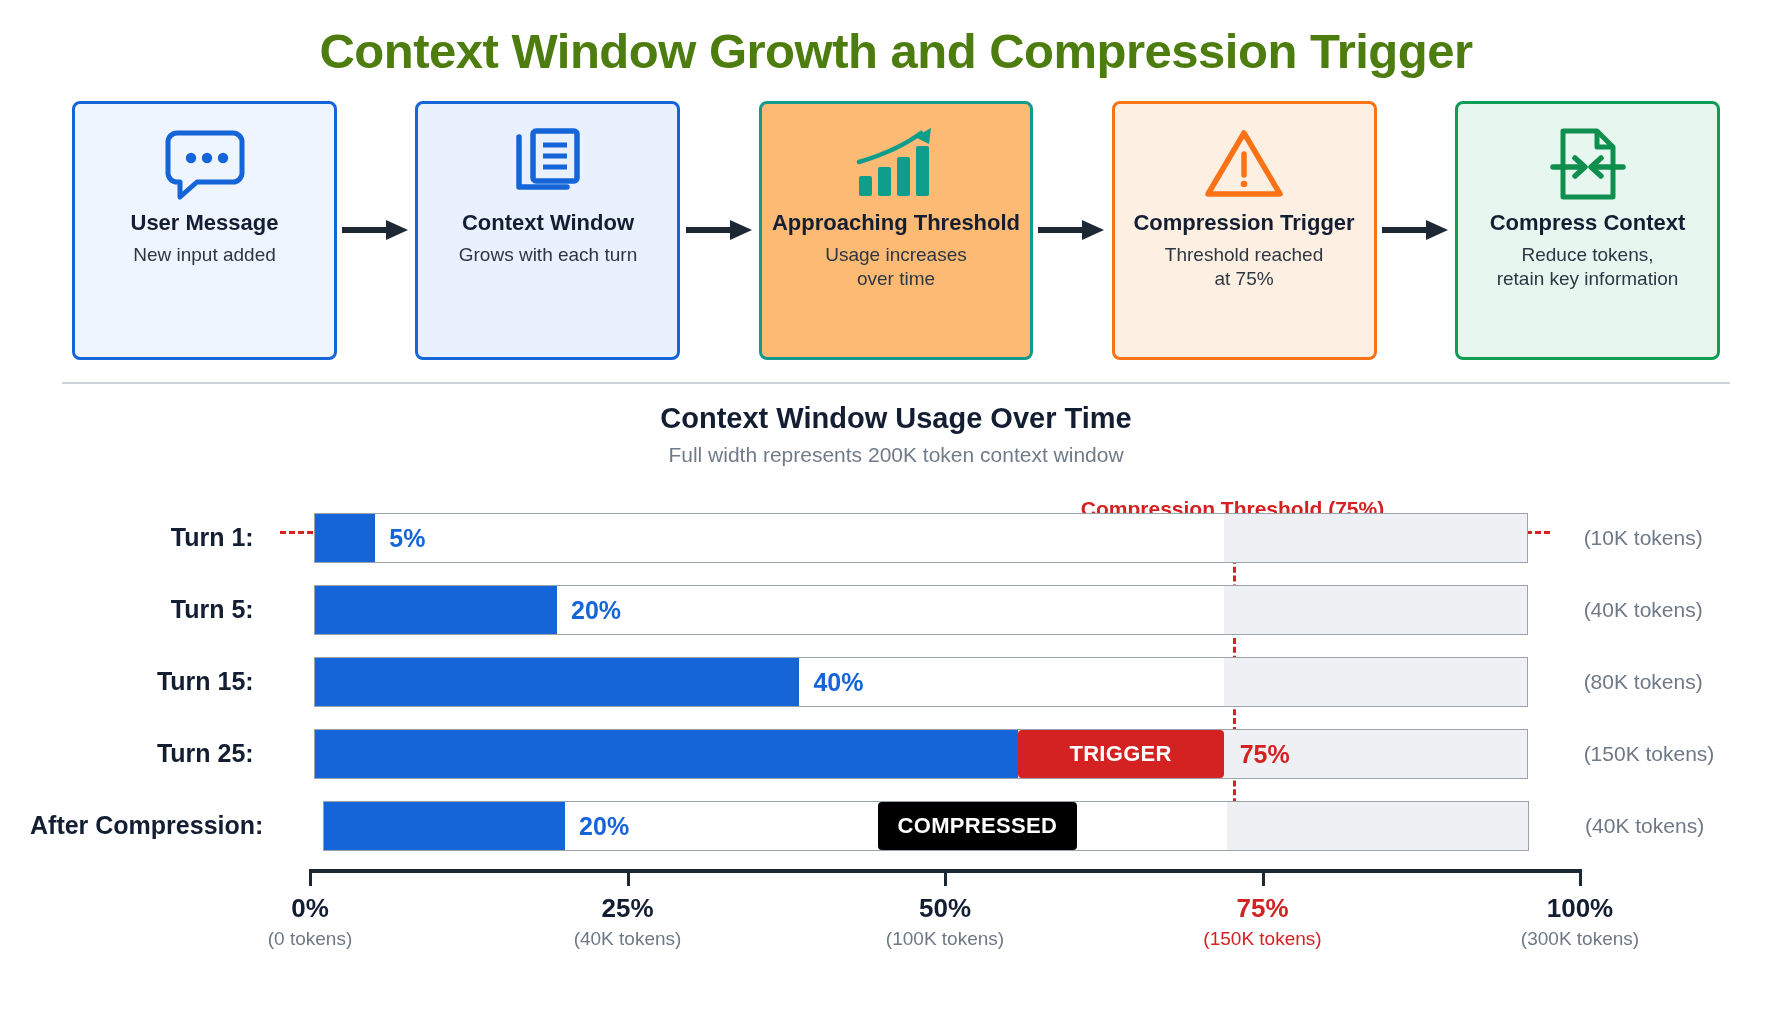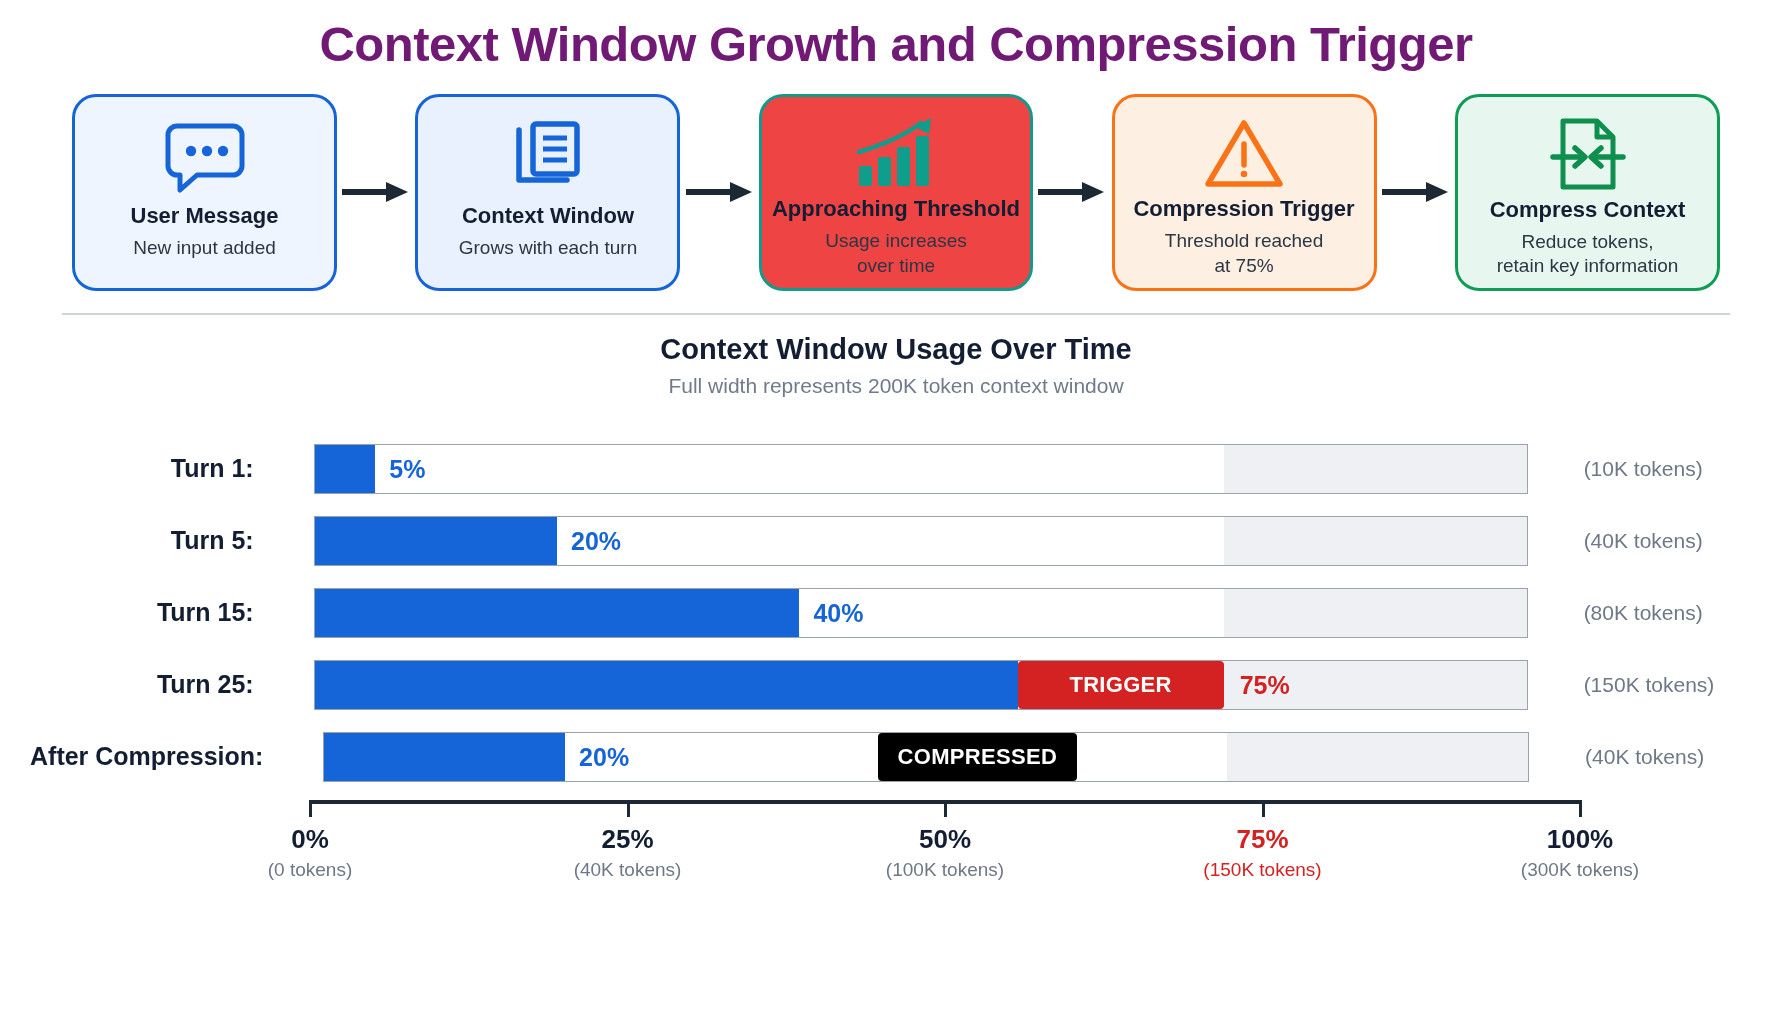--- a/index.html
+++ b/index.html
@@ -14,38 +14,38 @@
     color: #16202e;
     overflow: hidden;
     position: relative;
   }
 
   
   .page-title {
     text-align: center;
     font-size: 49px;
     font-weight: bold;
-    color: #701a75;
+    color: #4d7c0f;
     letter-spacing: -0.5px;
-    padding-top: 18px;
+    padding-top: 25px;
     line-height: 1.1;
   }
 
   
   .flow-row {
     margin-top: 22px;
     display: flex;
     align-items: stretch;
     justify-content: center;
     padding: 0 72px;
   }
   .flow-card {
     flex: 0 0 265px;
-    height: 197px;
-    border-radius: 24px;
+    height: 259px;
+    border-radius: 8px;
     border: 3px solid #1565d8;
     background: #eef5fe;
     box-sizing: border-box;
     display: flex;
     flex-direction: column;
     align-items: center;
     justify-content: flex-start;
     padding: 18px 10px 10px 10px;
   }
   .flow-icon {
@@ -305,21 +305,21 @@
     <div class="flow-sub">Grows with each turn</div>
   </div>
 
   <div class="flow-arrow">
     <svg class="arrow-svg" width="68" height="26" viewBox="0 0 68 26">
       <line x1="0" y1="13" x2="48" y2="13" stroke="#1d2835" stroke-width="6"></line>
       <polygon points="44,3 66,13 44,23" fill="#1d2835"></polygon>
     </svg>
   </div>
 
-  <div class="flow-card" style="border-color:#139a8a;background:#ef4444;">
+  <div class="flow-card" style="border-color:#139a8a;background:#fdba74;">
     <div class="flow-icon">
       <svg width="86" height="76" viewBox="0 0 86 76">
         <rect x="6" y="50" width="13" height="20" rx="2" fill="#0f9d8c"></rect>
         <rect x="25" y="41" width="13" height="29" rx="2" fill="#0f9d8c"></rect>
         <rect x="44" y="31" width="13" height="39" rx="2" fill="#0f9d8c"></rect>
         <rect x="63" y="20" width="13" height="50" rx="2" fill="#0f9d8c"></rect>
         <path d="M6 36 C26 30, 48 22, 68 7" fill="none" stroke="#0f9d8c" stroke-width="4.5" stroke-linecap="round"></path>
         <polygon points="78,2 76,18 62,11" fill="#0f9d8c"></polygon>
       </svg>
     </div>
@@ -373,20 +373,25 @@
 
 </div>
 
 <div class="divider"></div>
 
 <div class="chart-title">Context Window Usage Over Time</div>
 <div class="chart-sub">Full width represents 200K token context window</div>
 
 <div class="chart-area">
 
+  <div class="threshold-wrap">
+    <div class="threshold-label">Compression Threshold (75%)</div>
+    <div class="threshold-top-line"></div>
+    <div class="threshold-vline"></div>
+  </div>
 
   <div class="bar-row" style="margin-top:42px;">
     <div class="row-label">Turn 1:</div>
     <div class="track">
       <div class="track-remainder"></div>
       <div class="fill" style="width:5%;"></div>
       <div class="pct" style="left:calc(5% + 14px);">5%</div>
     </div>
     <div class="token-label">(10K tokens)</div>
   </div>

